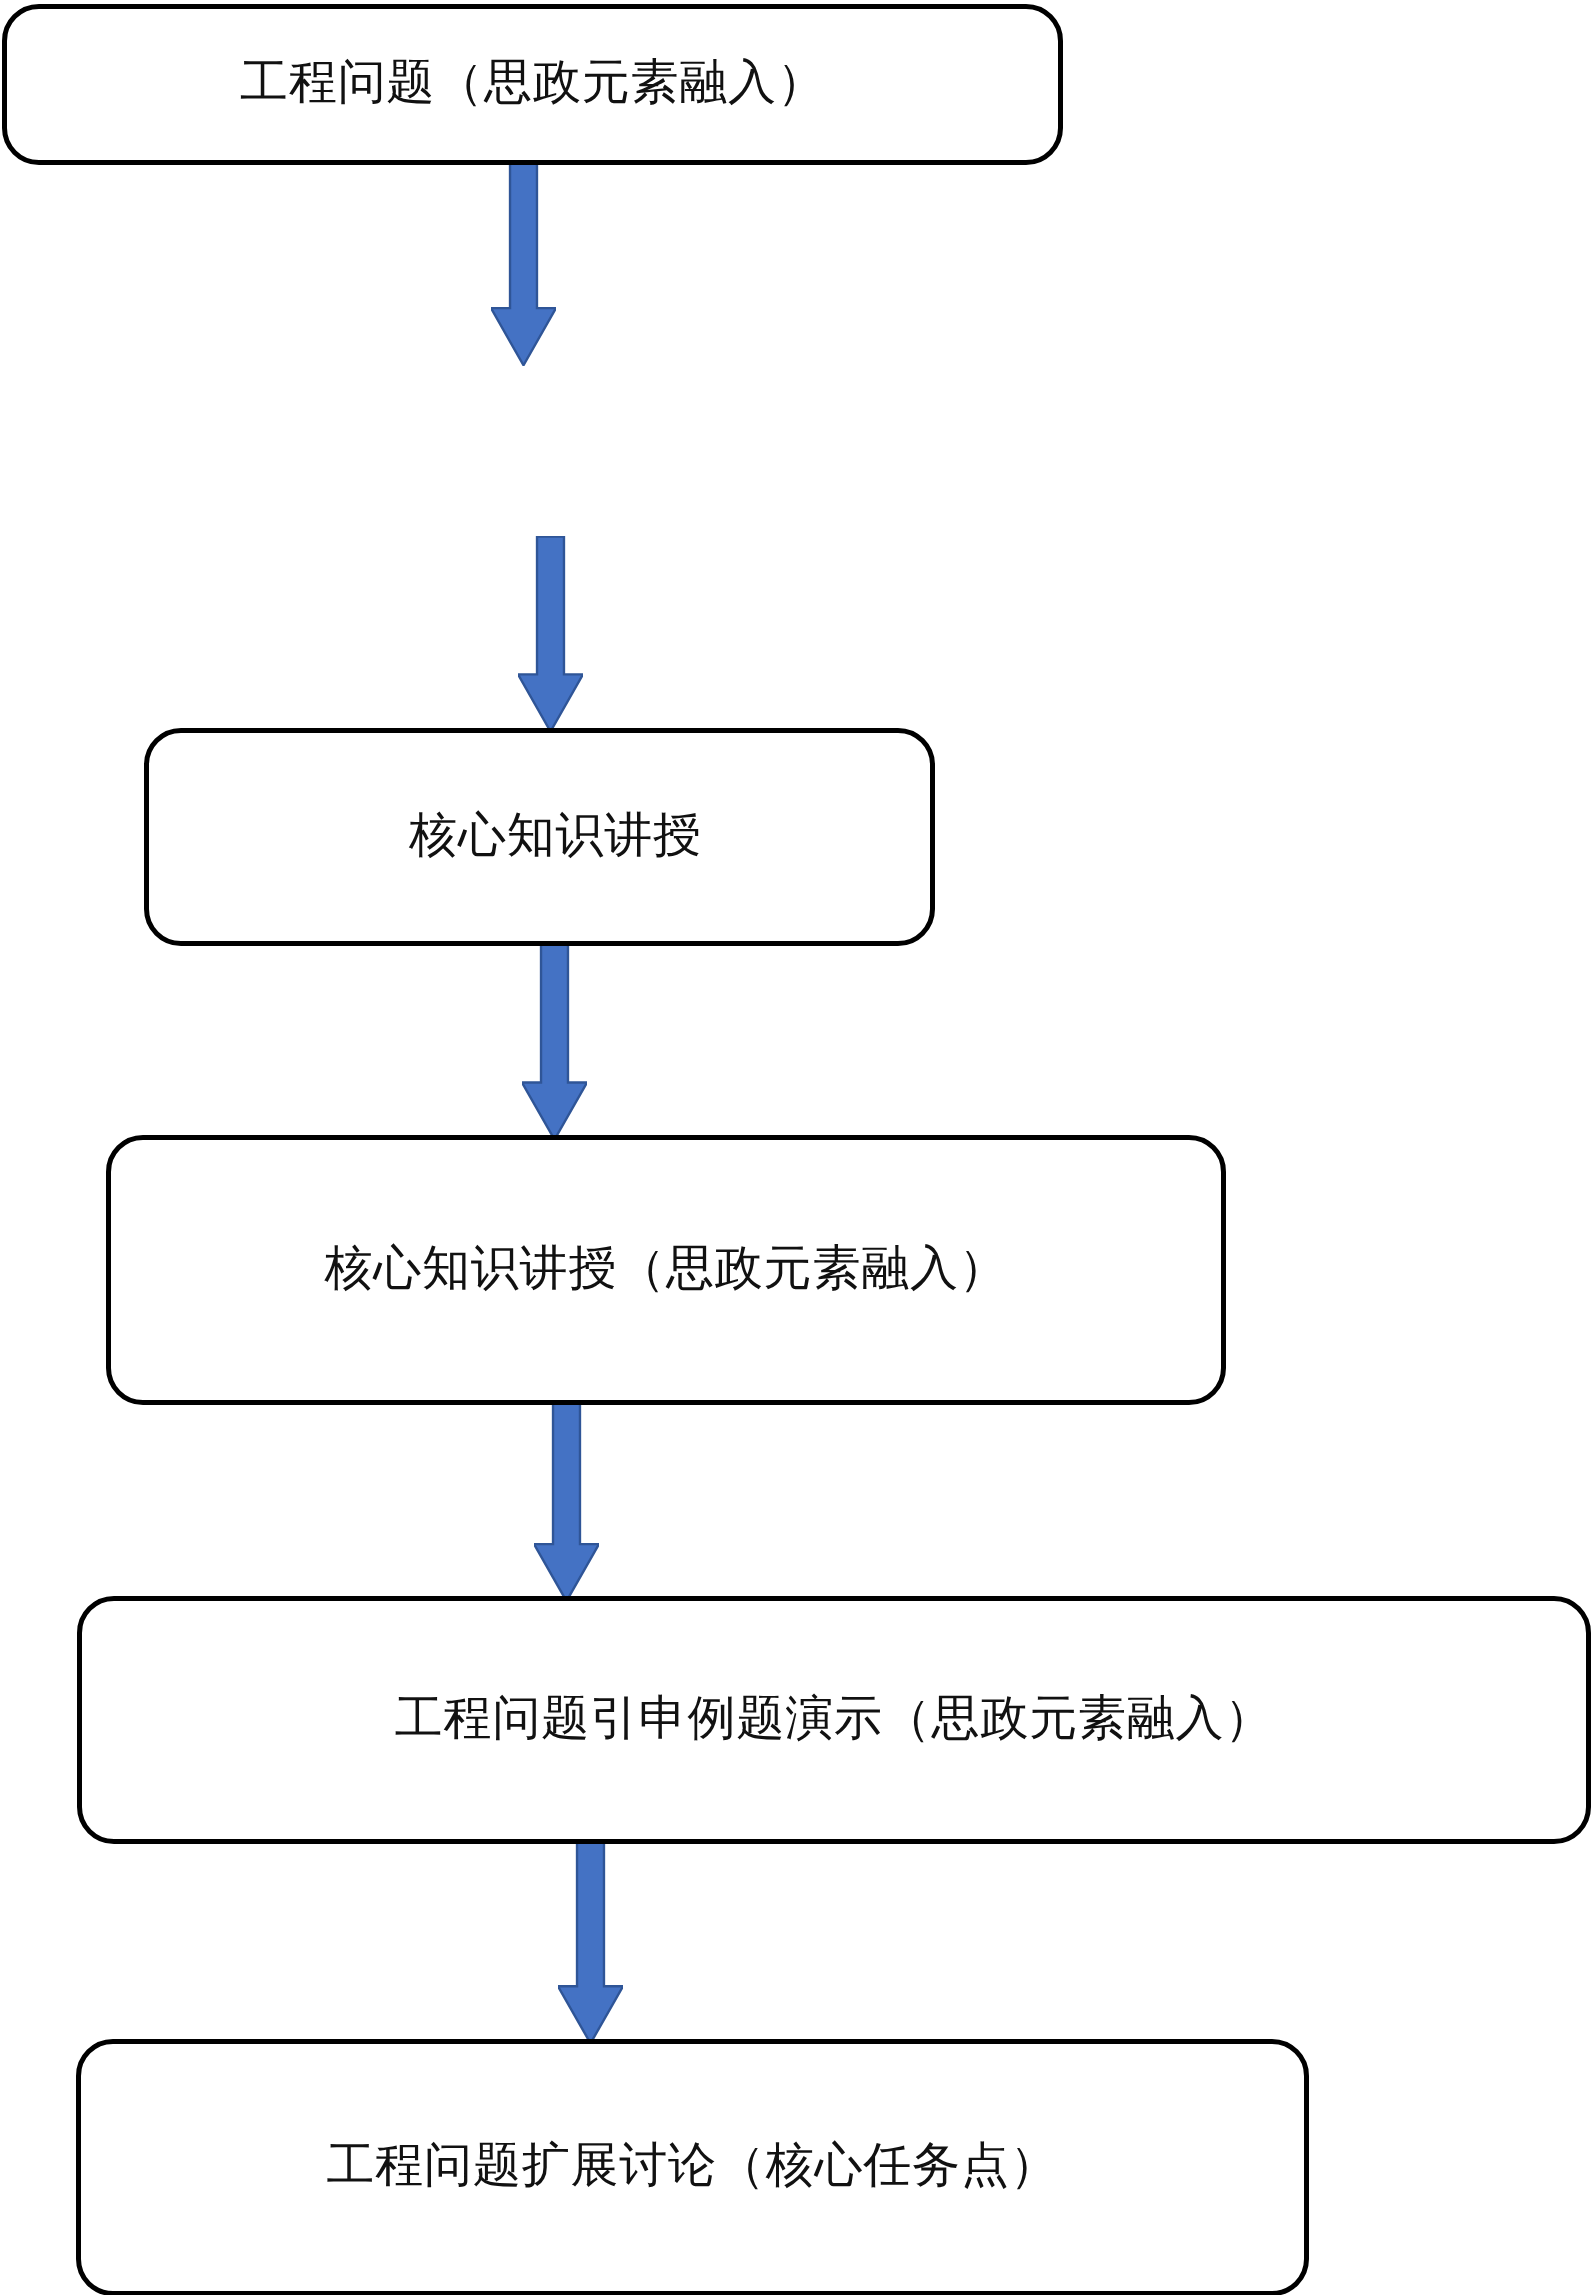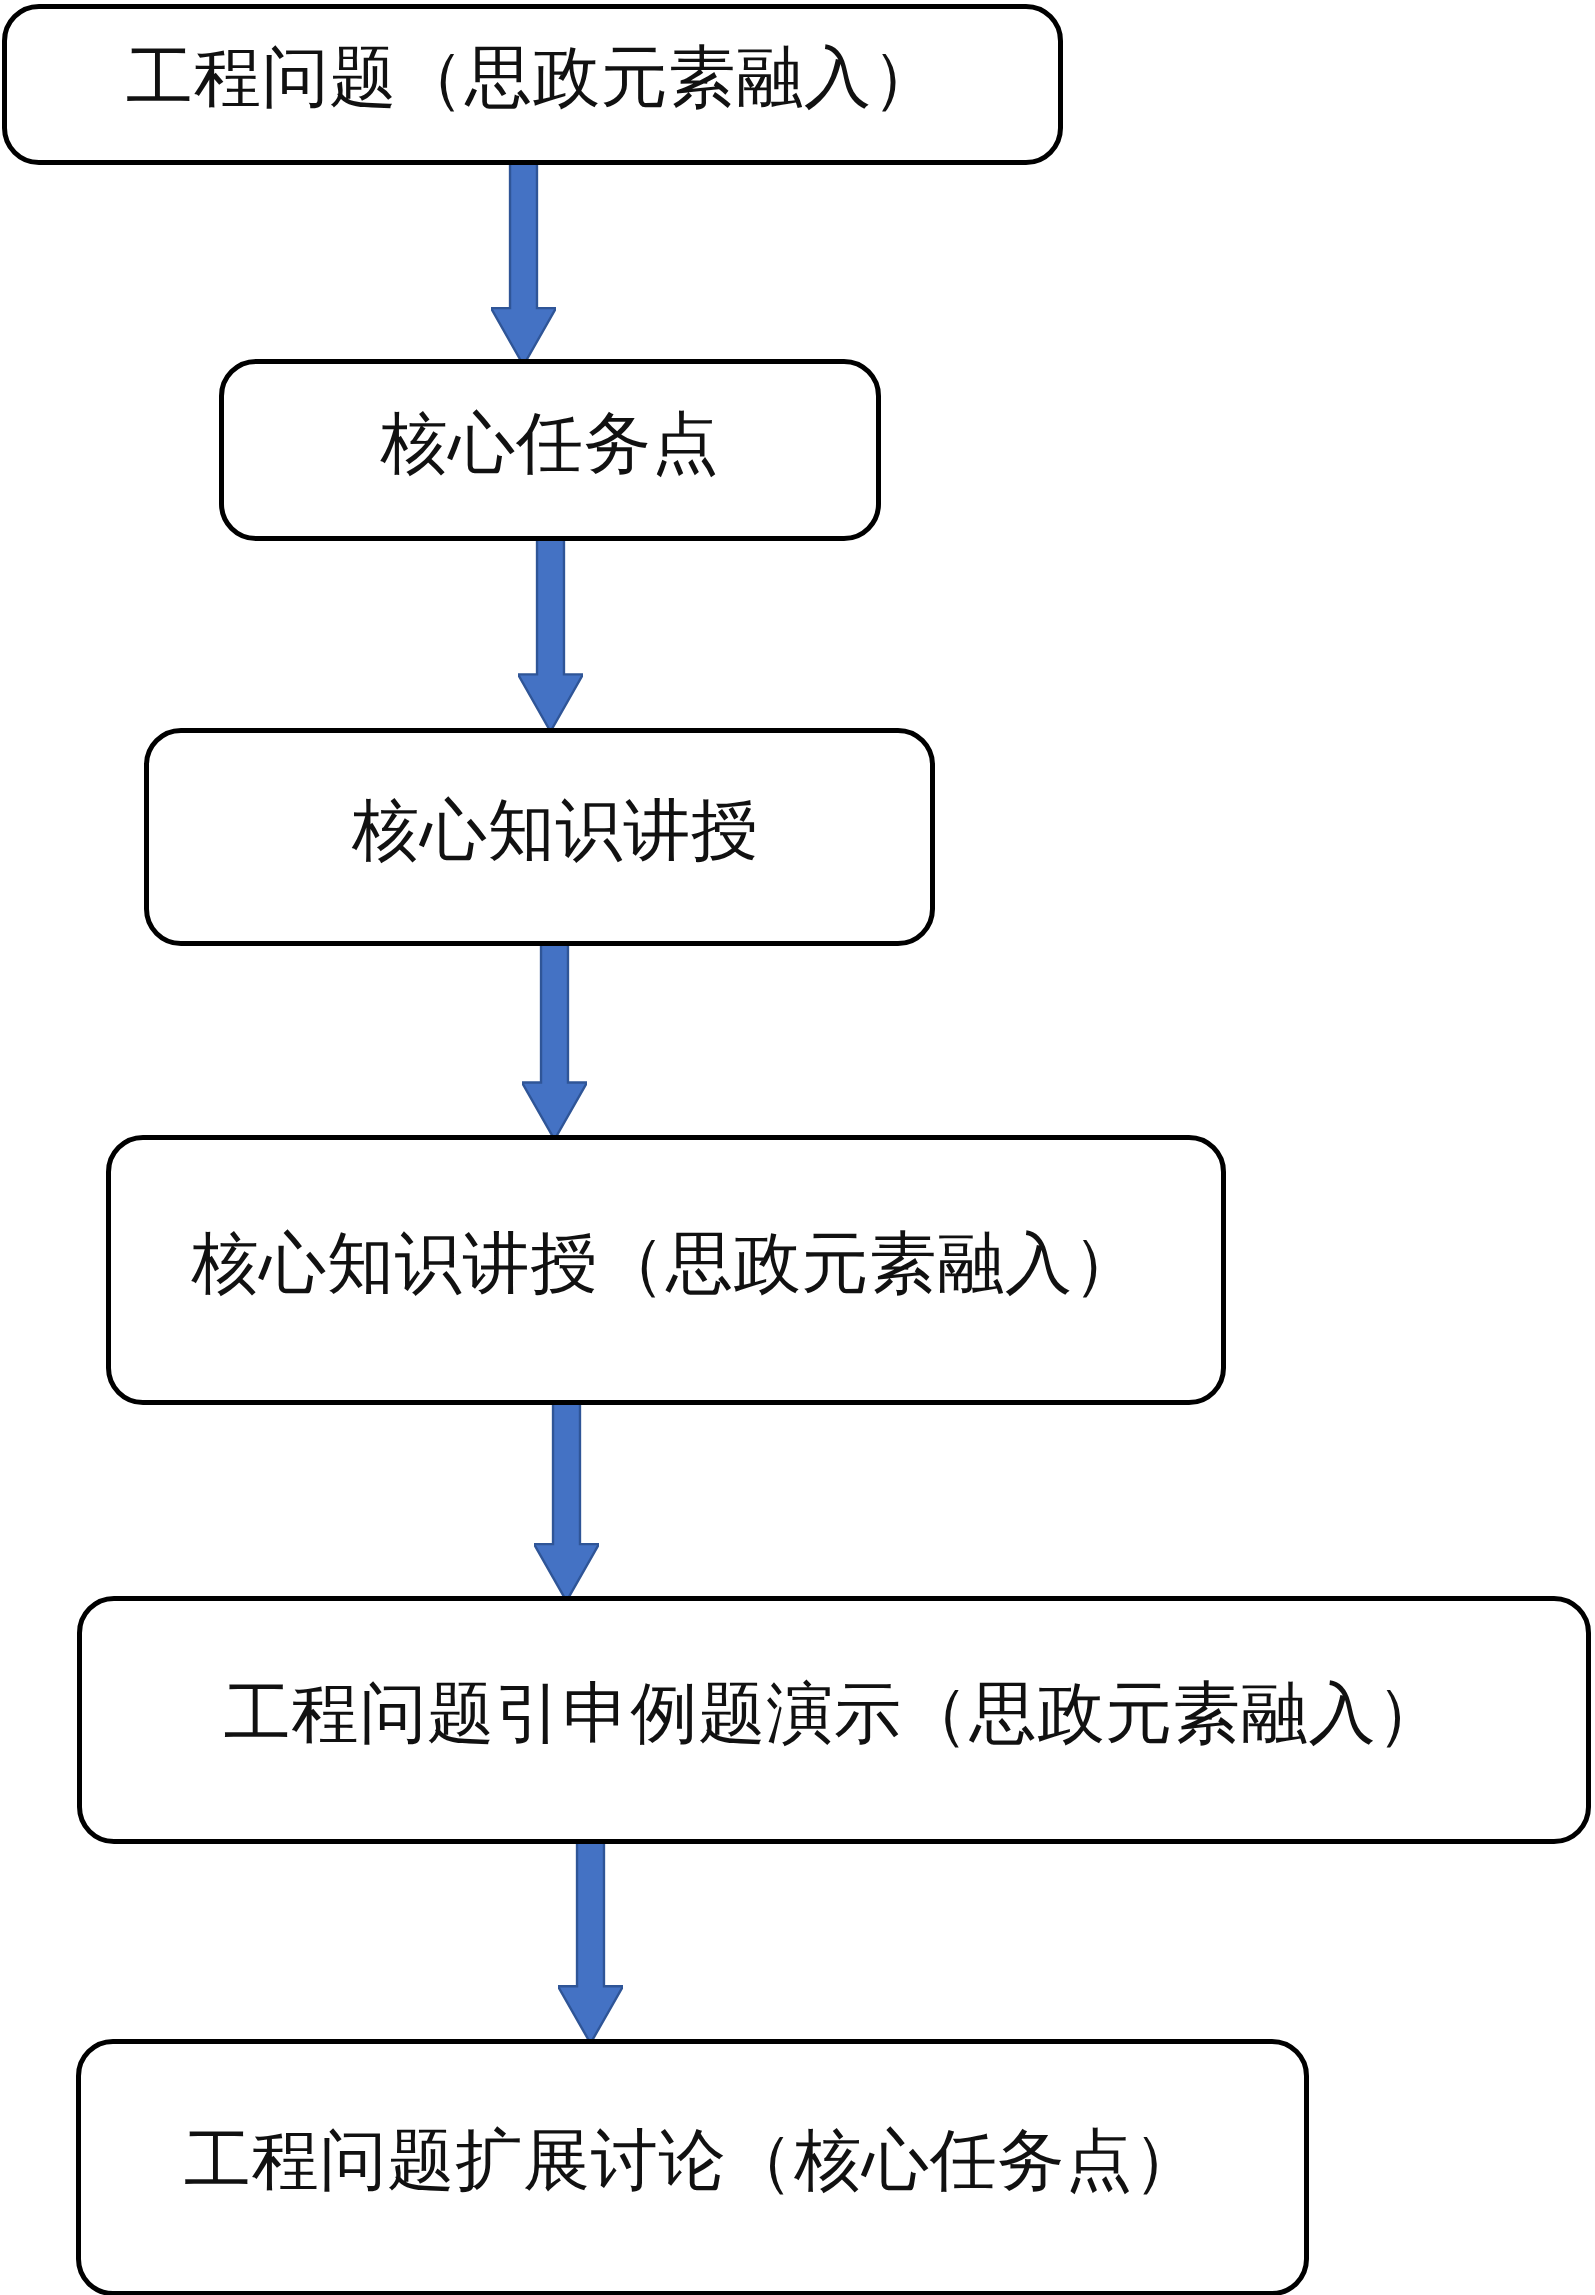--- a/index.html
+++ b/index.html
@@ -20,22 +20,22 @@
     box-sizing: border-box;
     background: #ffffff;
     border: 5.6px solid #000000;
     border-radius: 37px;
     display: flex;
     align-items: center;
     justify-content: center;
     z-index: 3;
   }
   .node-label {
-    font-family: Liberation Mono, monospace;
-    font-size: 67px;
+    font-family: Liberation Sans, sans-serif;
+    font-size: 48px;
     line-height: 1.05;
     color: #111111;
     white-space: nowrap;
     letter-spacing: 0.8px;
     text-align: center;
     transform: translateY(-1.6px);
   }
   .arrow {
     position: absolute;
     z-index: 2;
@@ -74,23 +74,20 @@
   <div class="arrow" style="left:558px; top:1835px; width:65px; height:209px;">
     <svg width="65" height="209" viewBox="0 0 82 262" aria-hidden="true">
       <polygon points="24,0 58,0 58,190 82,190 41,262 0,190 24,190" fill="#4472C4" stroke="#2F5597" stroke-width="3"></polygon>
     </svg>
   </div>
 
   <div class="node" style="left:2.4px; top:4px; width:1061px; height:161px;">
     <span class="node-label">工程问题（思政元素融入）</span>
   </div>
 
-  <div class="node" style="left:219px; top:359px; width:662px; height:182px;">
-    <span class="node-label">核心任务点</span>
-  </div>
 
   <div class="node" style="left:144px; top:728px; width:791px; height:218px;padding-left:32px;">
     <span class="node-label">核心知识讲授</span>
   </div>
 
   <div class="node" style="left:106px; top:1135px; width:1120px; height:270px;">
     <span class="node-label">核心知识讲授（思政元素融入）</span>
   </div>
 
   <div class="node" style="left:77px; top:1596px; width:1514px; height:248px;">

